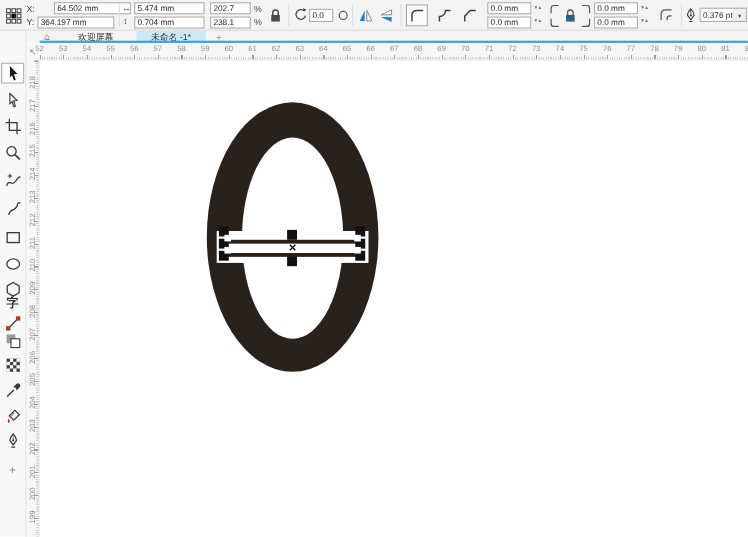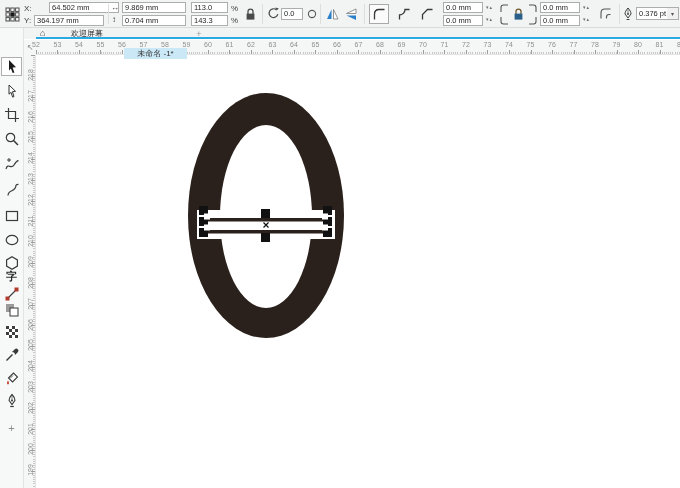--- a/index.html
+++ b/index.html
@@ -21,21 +21,21 @@
     border:1px solid #abadae; border-left:none; font-size:6px; color:#555;
     display:flex; align-items:center; justify-content:center; }
   svg.pbi { display:block; }
 
   
   #tabbar { position:absolute; left:24px; top:28px; width:656px; height:11px;
     background:#f2f3f3; z-index:20; }
   #tab-accent { position:absolute; left:36px; top:37px; width:644px; height:2px; z-index:21; }
   .tab { position:absolute; top:0; height:11px; font-size:8px; color:#333;
     display:flex; align-items:center; }
-  #tab-doc { background:#cbe8f7; justify-content:center;margin-top:20px; }
+  #tab-doc { background:#cbe8f7; justify-content:center; }
   #newtab { color:#9a9a9a; font-size:9px; justify-content:center; }
   #home-icon { position:absolute; left:16px; top:0px; font-size:9px; color:#2b2b2b; line-height:11px; }
 
   
   #toolbox { position:absolute; left:0; top:28px; width:24px; height:460px;
     background:#f7f8f8; border-right:1px solid #e2e3e3; z-index:25; }
   .tool { position:absolute; left:1px; width:21px; height:19px;
     display:flex; align-items:center; justify-content:center; color:#333; }
   .tool.selected { background:#ffffff; border:1px solid #aeaeae; }
   .tool .zi { font-size:11px; font-weight:bold; color:#2b2b2b; line-height:11px; }
@@ -94,25 +94,25 @@
     </div>
     <span class="pb-label" style="left:24px;top:3px;">X:</span>
     <span class="pb-label" style="left:24px;top:15px;">Y:</span>
     <div class="pb-input" style="left:34px;top:2px;width:70px;margin-left:15px;">64.502 mm</div>
     <div class="pb-input" style="left:34px;top:14.5px;width:70px;">364.197 mm</div>
 
     <div class="pb-sep" style="left:108px;"></div>
 
     <span class="pb-label" style="left:111px;top:2px;font-size:8px;">↔</span>
     <span class="pb-label" style="left:112px;top:14px;font-size:8px;">↕</span>
-    <div class="pb-input" style="left:122px;top:2px;width:64px;">9.869 mm</div>
+    <div class="pb-input" style="left:122px;top:2px;width:64px;">5.474 mm</div>
     <div class="pb-input" style="left:122px;top:14.5px;width:64px;">0.704 mm</div>
 
-    <div class="pb-input" style="left:191px;top:2px;width:37px;">113.0</div>
-    <div class="pb-input" style="left:191px;top:14.5px;width:37px;">143.3</div>
+    <div class="pb-input" style="left:191px;top:2px;width:37px;">202.7</div>
+    <div class="pb-input" style="left:191px;top:14.5px;width:37px;">238.1</div>
     <span class="pb-label" style="left:231px;top:3px;">%</span>
     <span class="pb-label" style="left:231px;top:15px;">%</span>
 
     <div class="pb-btn" style="left:243px;top:7px;width:14px;height:15px;">
       <svg class="pbi" width="11" height="13" viewBox="0 0 11 13">
         <path d="M3 6 V3.6 a2.5 2.5 0 0 1 5 0 V6" fill="none" stroke="#4a4a4a" stroke-width="1.3"></path>
         <rect x="1.6" y="5.6" width="7.8" height="6" fill="#4a4a4a"></rect>
       </svg>
     </div>
 

